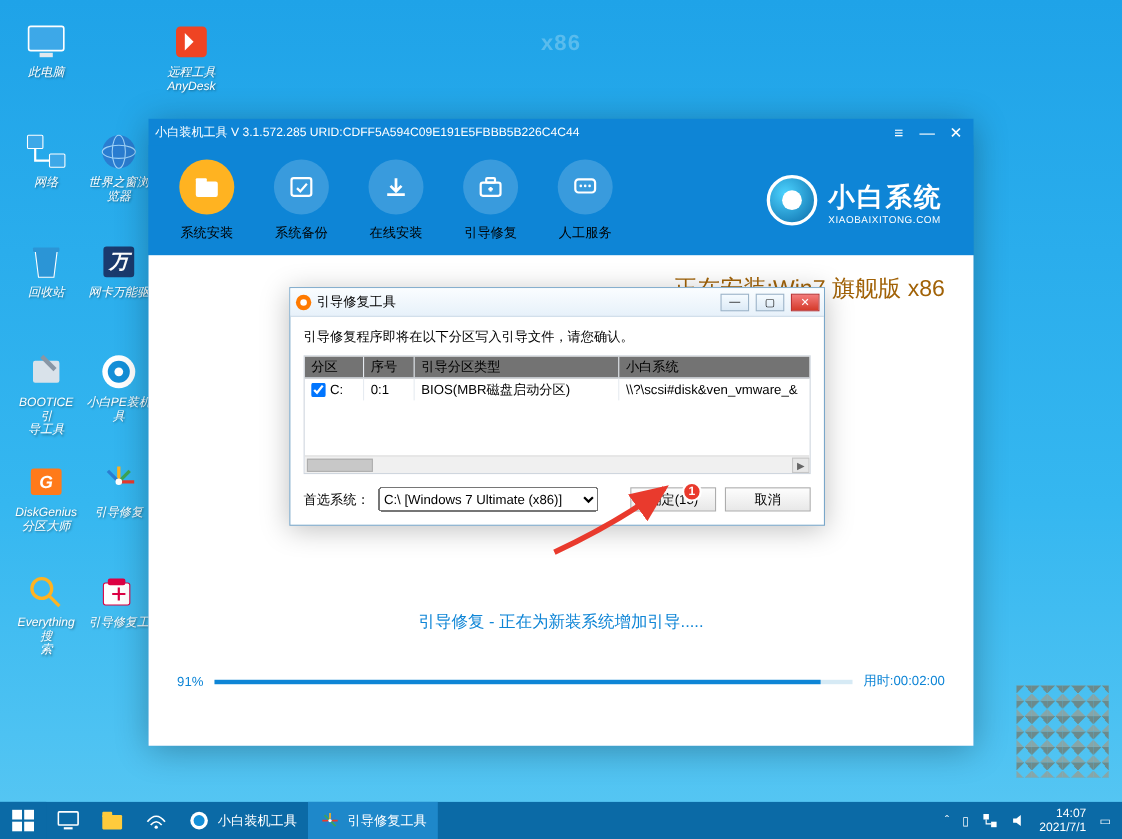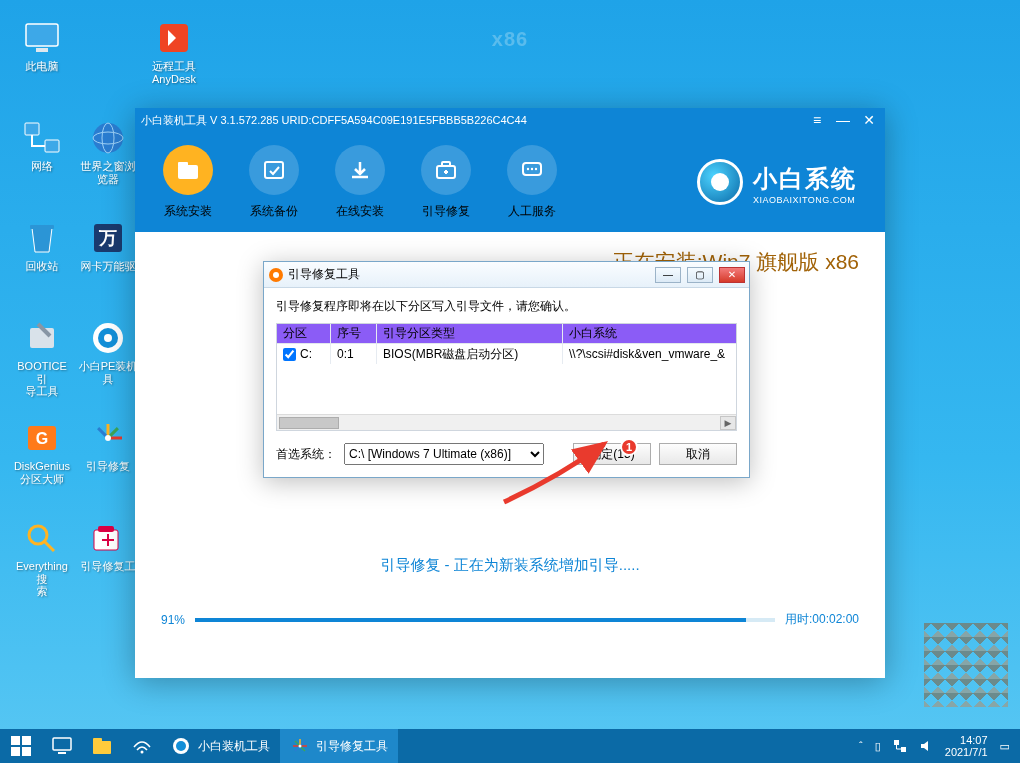--- a/index.html
+++ b/index.html
@@ -4,21 +4,21 @@
 <style>
 * { margin: 0; padding: 0; box-sizing: border-box; font-family: "Microsoft YaHei", SimSun, sans-serif; }
 body { width: 1020px; height: 763px; overflow: hidden; position: relative; background: linear-gradient(to bottom, #1fa3e8 0%, #35b7f0 60%, #58c7f3 100%); }
 
 
 .wm { position: absolute; top: 28px; left: 50%; transform: translateX(-50%);
   color: #92d3f2; font-size: 20px; font-weight: bold; opacity: .5; letter-spacing: 1px; }
 
 
 .desktop { position: absolute; top: 18px; left: 12px; display: flex; flex-direction: column;
-  flex-wrap: wrap; height: 650px; width: 170px; align-content: flex-start; gap: 6px 14px; }
+  flex-wrap: wrap; height: 650px; width: 170px; align-content: flex-start; gap: 6px 14px; font-style: italic; }
 .di { width: 60px; display: flex; flex-direction: column; align-items: center; cursor: pointer; }
 .di .ic { width: 44px; height: 40px; display: flex; align-items: center; justify-content: center; }
 .di .lbl { color: #fff; font-size: 11px; text-align: center; line-height: 1.15; margin-top: 2px;
   text-shadow: 1px 1px 2px rgba(0,0,0,.4); white-space: pre-wrap; }
 
 
 .app { position: absolute; left: 135px; top: 108px; width: 750px; height: 570px;
   background: #0e85d6; box-shadow: 0 4px 30px rgba(0,0,0,.3); display: flex; flex-direction: column; }
 .app-header { height: 24px; display: flex; align-items: center; color: #fff; font-size: 11px;
   padding: 0 6px; gap: 6px; }
@@ -55,21 +55,21 @@
   align-items: center; padding: 0 4px; gap: 4px; border-bottom: 1px solid #c8d8e6; }
 .dlg-title .ic { width: 16px; height: 16px; }
 .dlg-title .t { flex: 1; font-size: 12px; }
 .dwb { height: 16px; width: 26px; display: flex; align-items: center; justify-content: center;
   border: 1px solid #9bb3c8; background: linear-gradient(#f5fbff, #dceaf6); cursor: pointer;
   margin-left: 2px; font-size: 10px; }
 .dwb.close { background: linear-gradient(#f37b7b, #d53a2a); color: #fff; border-color: #b33; }
 .dlg-body { padding: 10px 12px 12px; }
 .msg { margin-bottom: 8px; }
 .grid { border: 1px solid #cfd6de; height: 108px; overflow: hidden; position: relative; }
-.ghdr { display: flex; background: #8b5cf6; border-bottom: 1px solid #e2e7ee; height: 20px;
+.ghdr { display: flex; background: #737373; border-bottom: 1px solid #e2e7ee; height: 20px;
   align-items: center; font-size: 12px; }
 .ghdr > div, .grow > div { padding: 0 6px; border-right: 1px solid #e6ebf1; height: 100%;
   display: flex; align-items: center; overflow: hidden; white-space: nowrap; }
 .c1 { width: 54px; } .c2 { width: 46px; } .c3 { width: 186px; } .c4 { flex: 1; border-right: none !important; }
 .grow { display: flex; height: 20px; font-size: 12px; }
 .hscroll { position: absolute; left: 0; right: 0; bottom: 0; height: 16px; background: #f0f0f0;
   border-top: 1px solid #dcdcdc; display: flex; align-items: center; }
 .hscroll .th { width: 60px; height: 12px; background: #c8c8c8; margin-left: 2px; border: 1px solid #adadad; }
 .hscroll .ar { width: 16px; height: 14px; background: #e7e7e7; margin-left: auto;
   border: 1px solid #c6c6c6; display: flex; align-items: center; justify-content: center;

